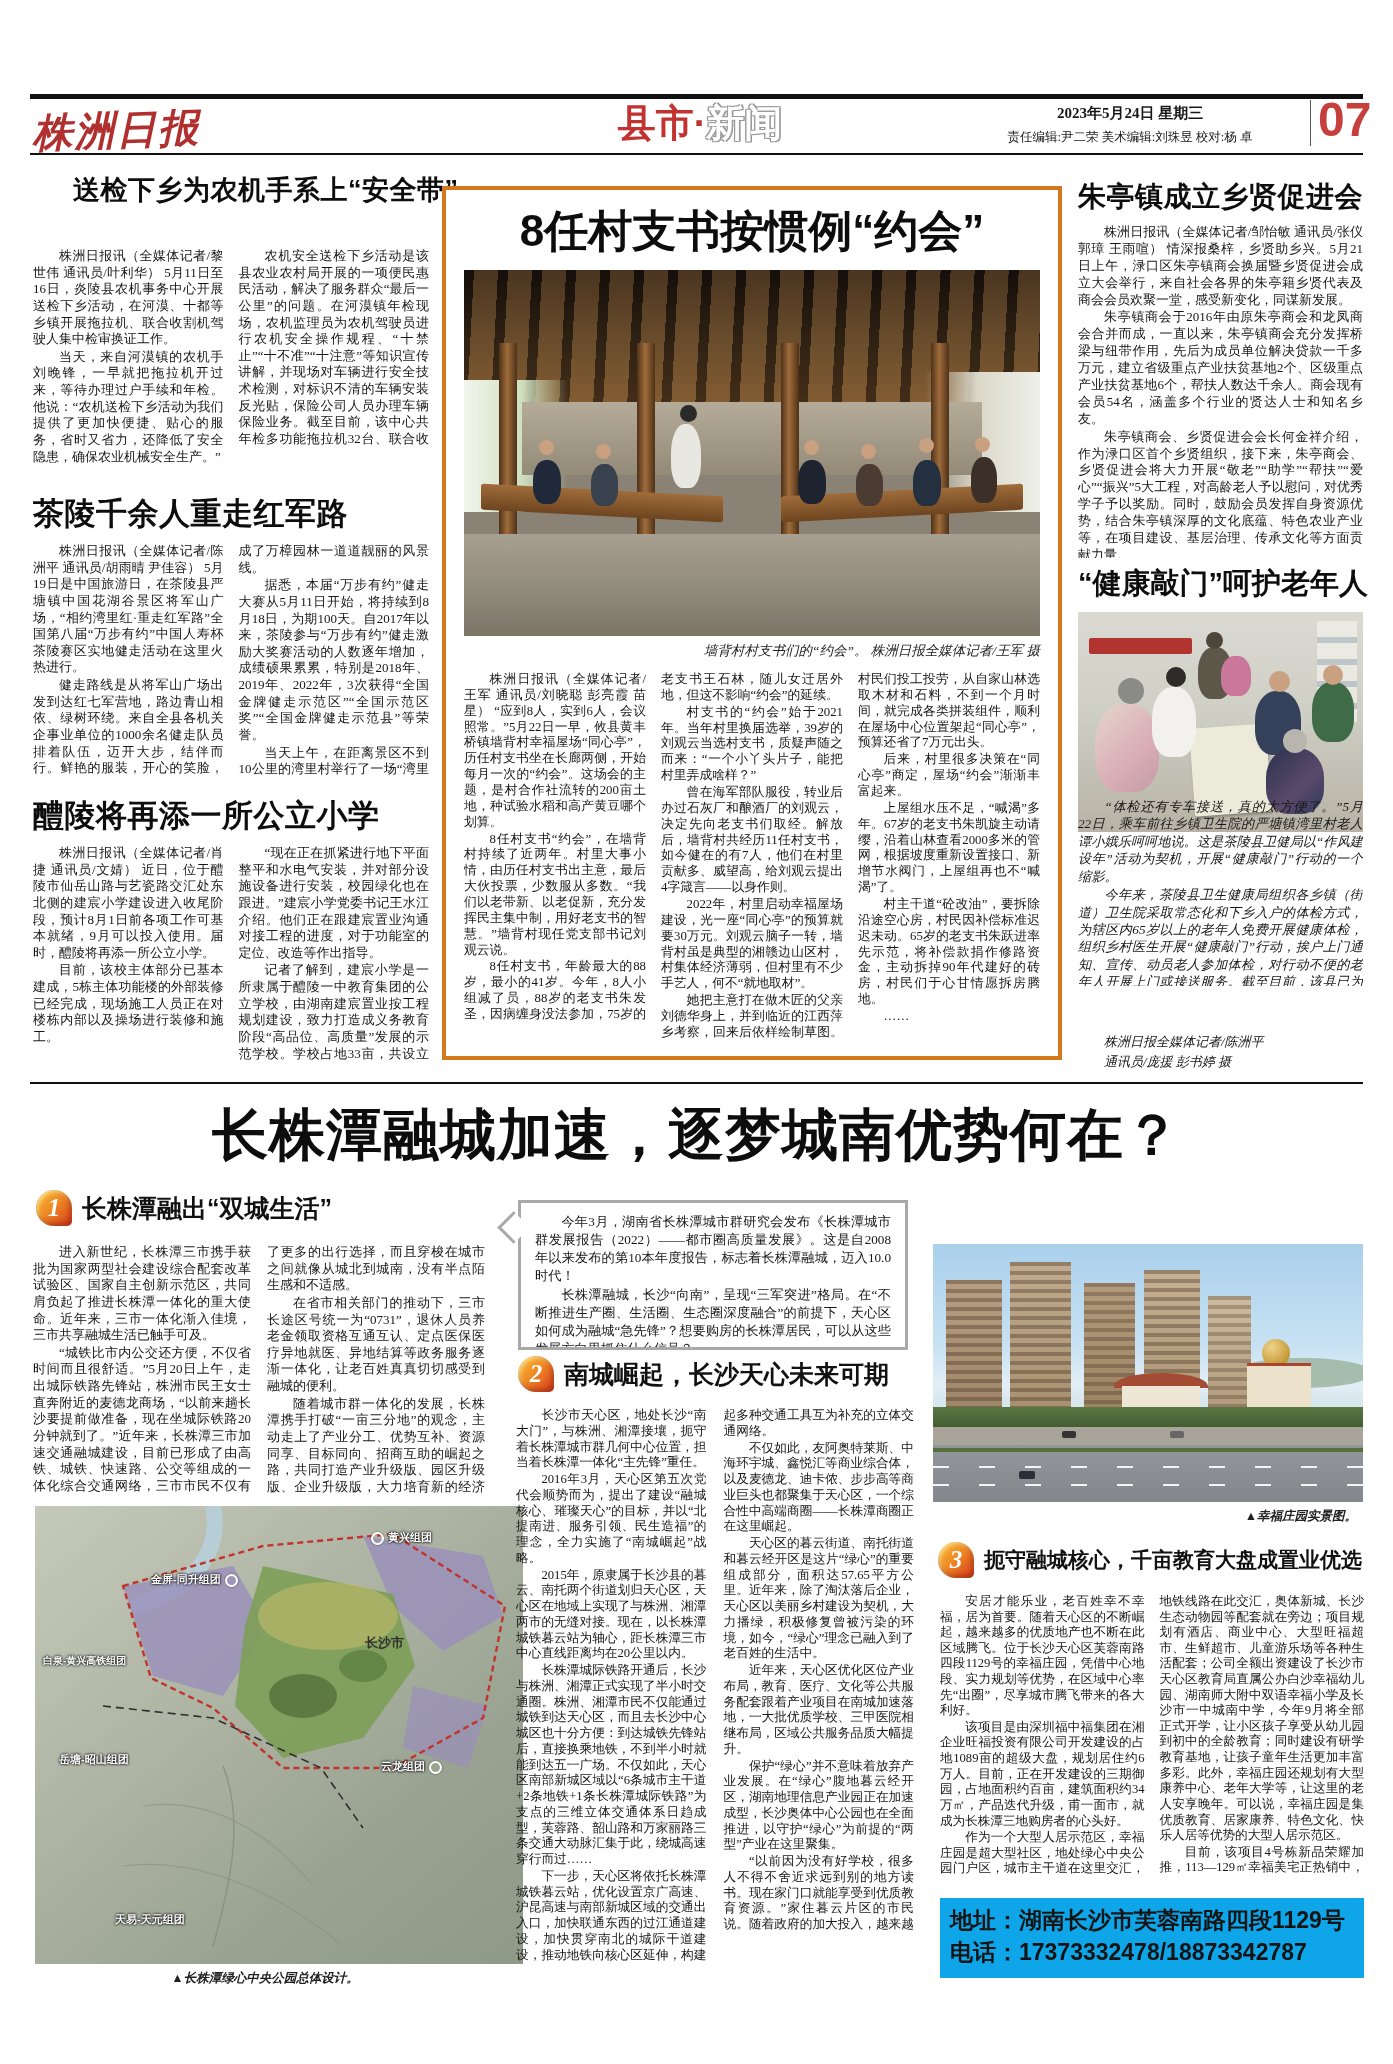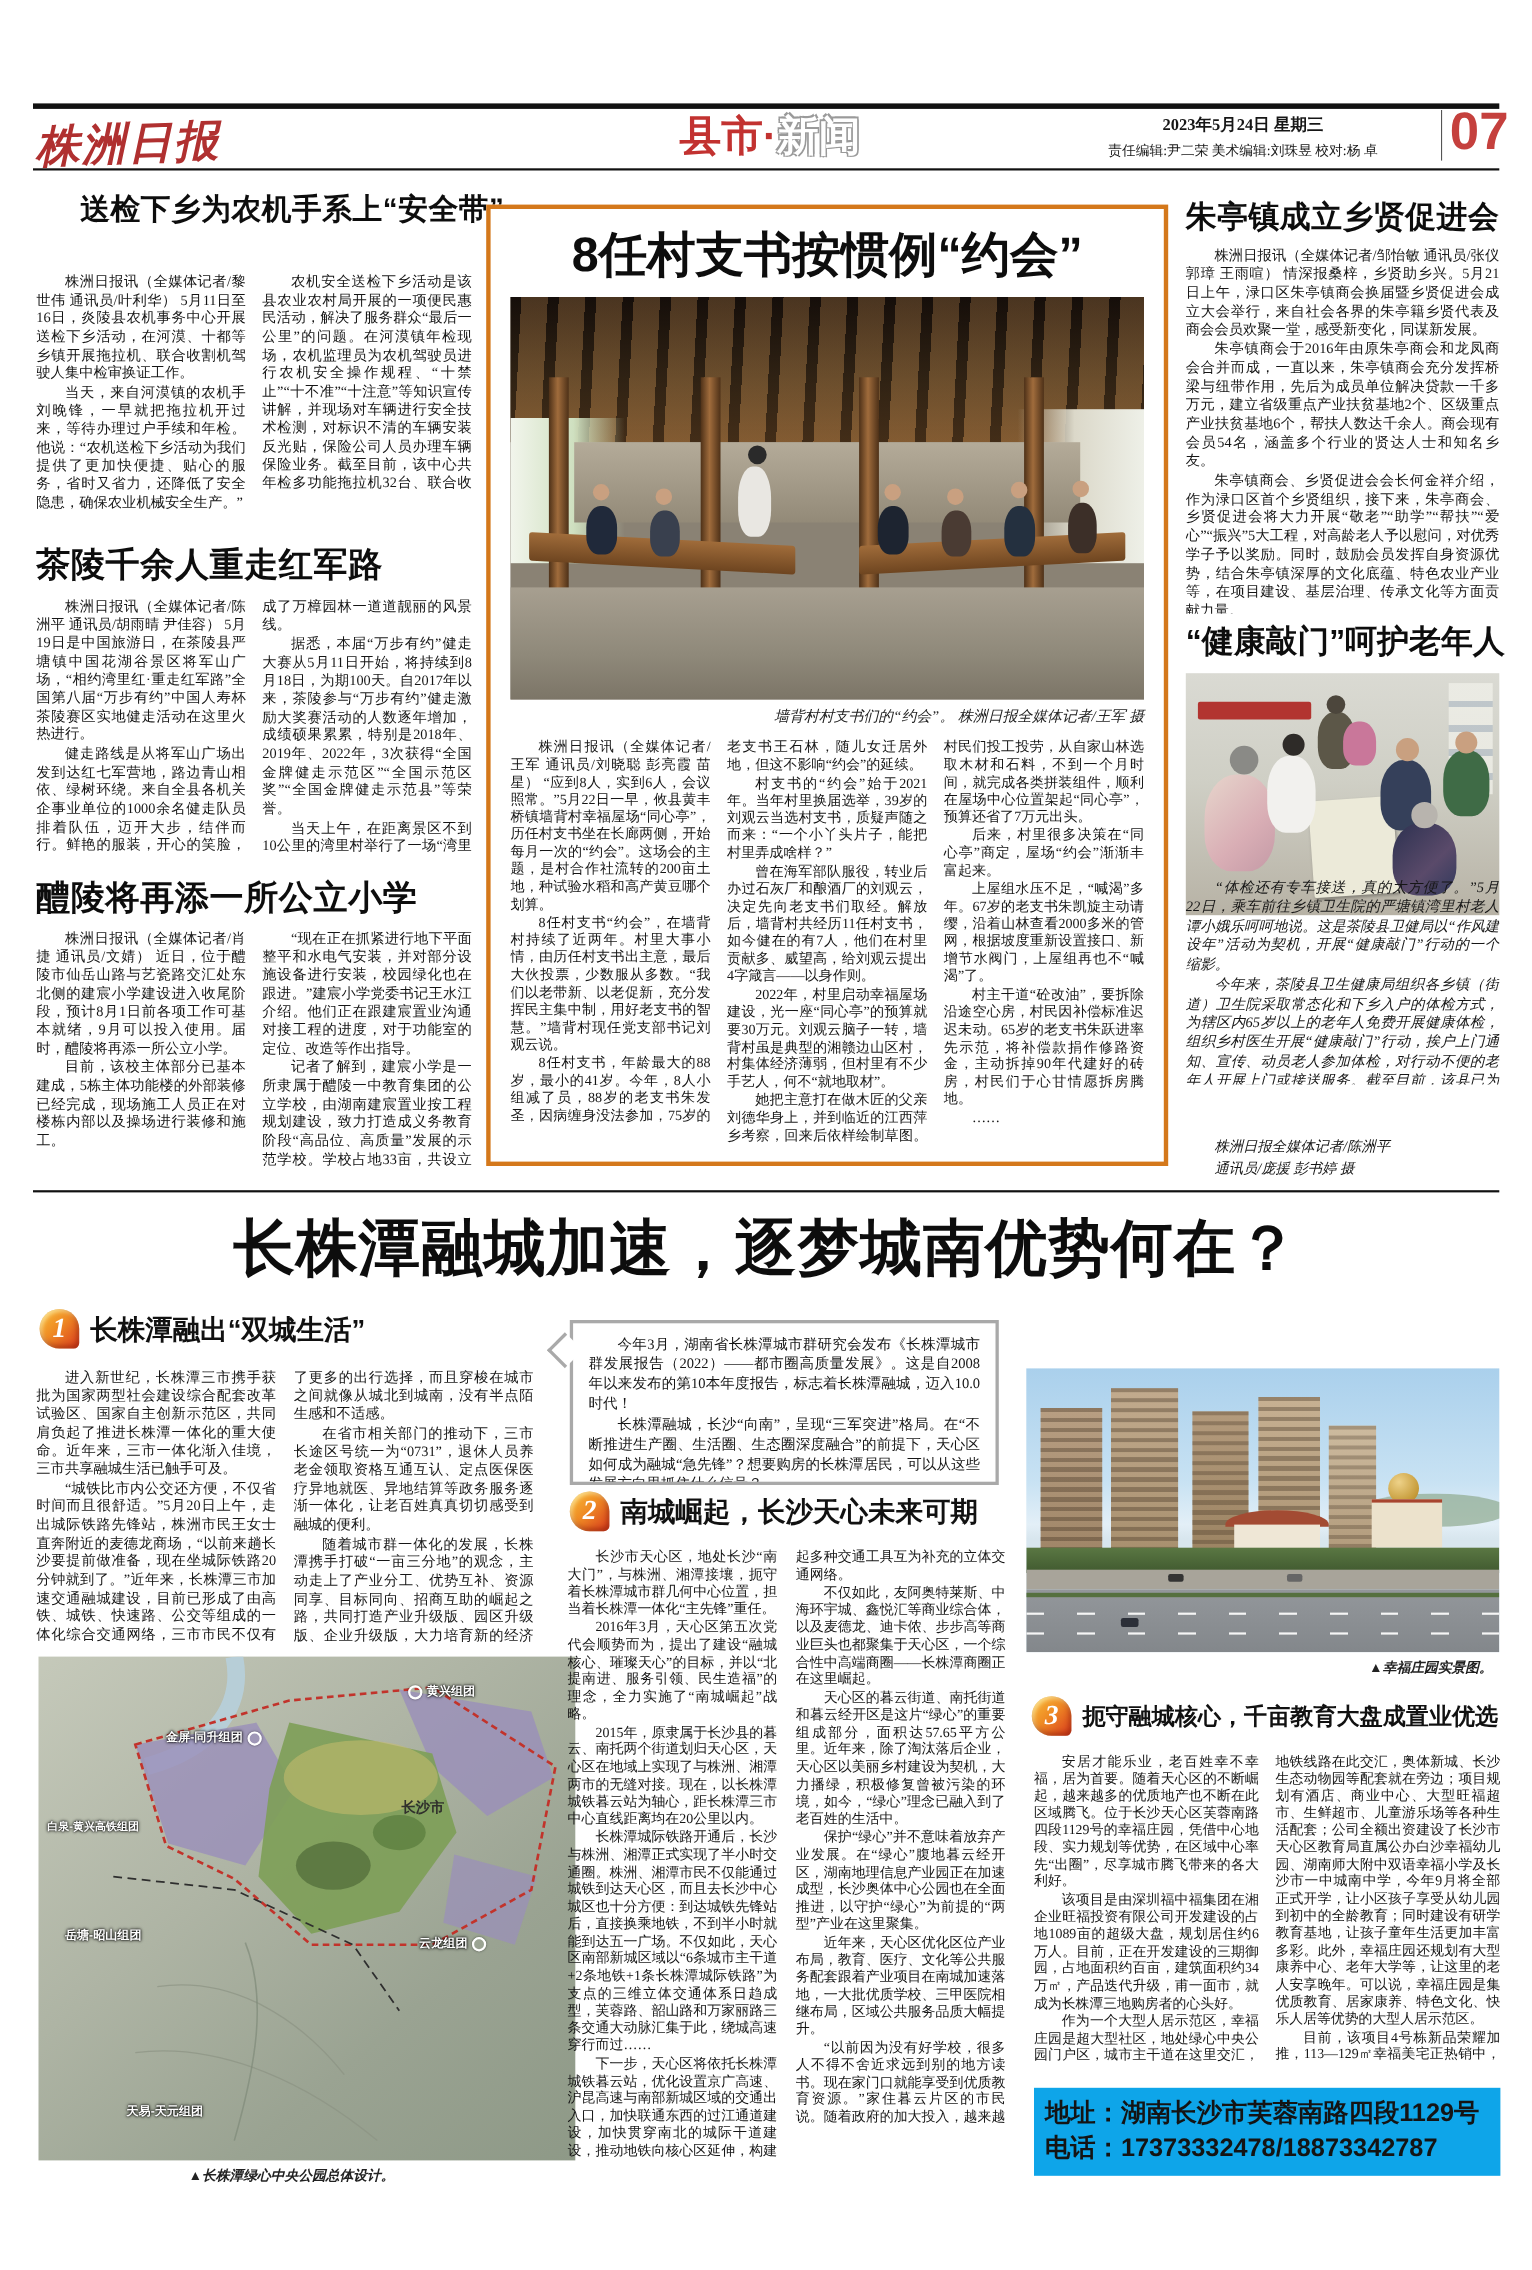--- a/index.html
+++ b/index.html
@@ -232,22 +232,22 @@
     <div class="sec-title nowrap" style="font-size:25px;">南城崛起，长沙天心未来可期</div>
   </div>
   <div class="abs body-text cols2" style="left:516px;top:1408px;width:398px;height:556px;column-gap:17px;font-size:12.7px;line-height:1.24;">
     <p>长沙市天心区，地处长沙“南大门”，与株洲、湘潭接壤，扼守着长株潭城市群几何中心位置，担当着长株潭一体化“主先锋”重任。</p>
     <p>2016年3月，天心区第五次党代会顺势而为，提出了建设“融城核心、璀璨天心”的目标，并以“北提南进、服务引领、民生造福”的理念，全力实施了“南城崛起”战略。</p>
     <p>2015年，原隶属于长沙县的暮云、南托两个街道划归天心区，天心区在地域上实现了与株洲、湘潭两市的无缝对接。现在，以长株潭城铁暮云站为轴心，距长株潭三市中心直线距离均在20公里以内。</p>
     <p>长株潭城际铁路开通后，长沙与株洲、湘潭正式实现了半小时交通圈。株洲、湘潭市民不仅能通过城铁到达天心区，而且去长沙中心城区也十分方便：到达城铁先锋站后，直接换乘地铁，不到半小时就能到达五一广场。不仅如此，天心区南部新城区域以“6条城市主干道+2条地铁+1条长株潭城际铁路”为支点的三维立体交通体系日趋成型，芙蓉路、韶山路和万家丽路三条交通大动脉汇集于此，绕城高速穿行而过……</p>
     <p>下一步，天心区将依托长株潭城铁暮云站，优化设置京广高速、沪昆高速与南部新城区域的交通出入口，加快联通东西的过江通道建设，加快贯穿南北的城际干道建设，推动地铁向核心区延伸，构建起多种交通工具互为补充的立体交通网络。</p>
     <p>不仅如此，友阿奥特莱斯、中海环宇城、鑫悦汇等商业综合体，以及麦德龙、迪卡侬、步步高等商业巨头也都聚集于天心区，一个综合性中高端商圈——长株潭商圈正在这里崛起。</p>
     <p>天心区的暮云街道、南托街道和暮云经开区是这片“绿心”的重要组成部分，面积达57.65平方公里。近年来，除了淘汰落后企业，天心区以美丽乡村建设为契机，大力播绿，积极修复曾被污染的环境，如今，“绿心”理念已融入到了老百姓的生活中。</p>
+    <p>近年来，天心区优化区位产业布局，教育、医疗、文化等公共服务配套跟着产业项目在南城加速落地，一大批优质学校、三甲医院相继布局，区域公共服务品质大幅提升。</p>
     <p>保护“绿心”并不意味着放弃产业发展。在“绿心”腹地暮云经开区，湖南地理信息产业园正在加速成型，长沙奥体中心公园也在全面推进，以守护“绿心”为前提的“两型”产业在这里聚集。</p>
-    <p>近年来，天心区优化区位产业布局，教育、医疗、文化等公共服务配套跟着产业项目在南城加速落地，一大批优质学校、三甲医院相继布局，区域公共服务品质大幅提升。</p>
     <p>“以前因为没有好学校，很多人不得不舍近求远到别的地方读书。现在家门口就能享受到优质教育资源。”家住暮云片区的市民说。随着政府的加大投入，越来越多名校资源向城南聚集，片区教育配套日益完善。</p>
 
   </div>
 
   <div class="abs photo" style="left:933px;top:1244px;width:430px;height:258px;background:linear-gradient(180deg,#aad0ec 0%,#c8e2f3 40%,#e3eff7 55%,#d8e6ee 60%);">
     <div class="abs" style="left:70%;top:44%;width:32%;height:12%;background:#8fa98f;border-radius:50%;opacity:.7;"></div>
     <div class="abs" style="left:3%;top:14%;width:13%;height:50%;background-image:repeating-linear-gradient(180deg,rgba(60,45,30,.35) 0 4px,transparent 4px 9px),linear-gradient(#b89f83,#a08668);"></div>
     <div class="abs" style="left:18%;top:7%;width:14%;height:57%;background-image:repeating-linear-gradient(180deg,rgba(60,45,30,.35) 0 4px,transparent 4px 9px),linear-gradient(#c2ab8e,#a8906f);"></div>
     <div class="abs" style="left:35%;top:15%;width:12%;height:49%;background-image:repeating-linear-gradient(180deg,rgba(60,45,30,.3) 0 4px,transparent 4px 9px),linear-gradient(#b49b7d,#9c8463);"></div>
     <div class="abs" style="left:49%;top:10%;width:13%;height:54%;background-image:repeating-linear-gradient(180deg,rgba(60,45,30,.35) 0 4px,transparent 4px 9px),linear-gradient(#c7b193,#ab9372);"></div>

